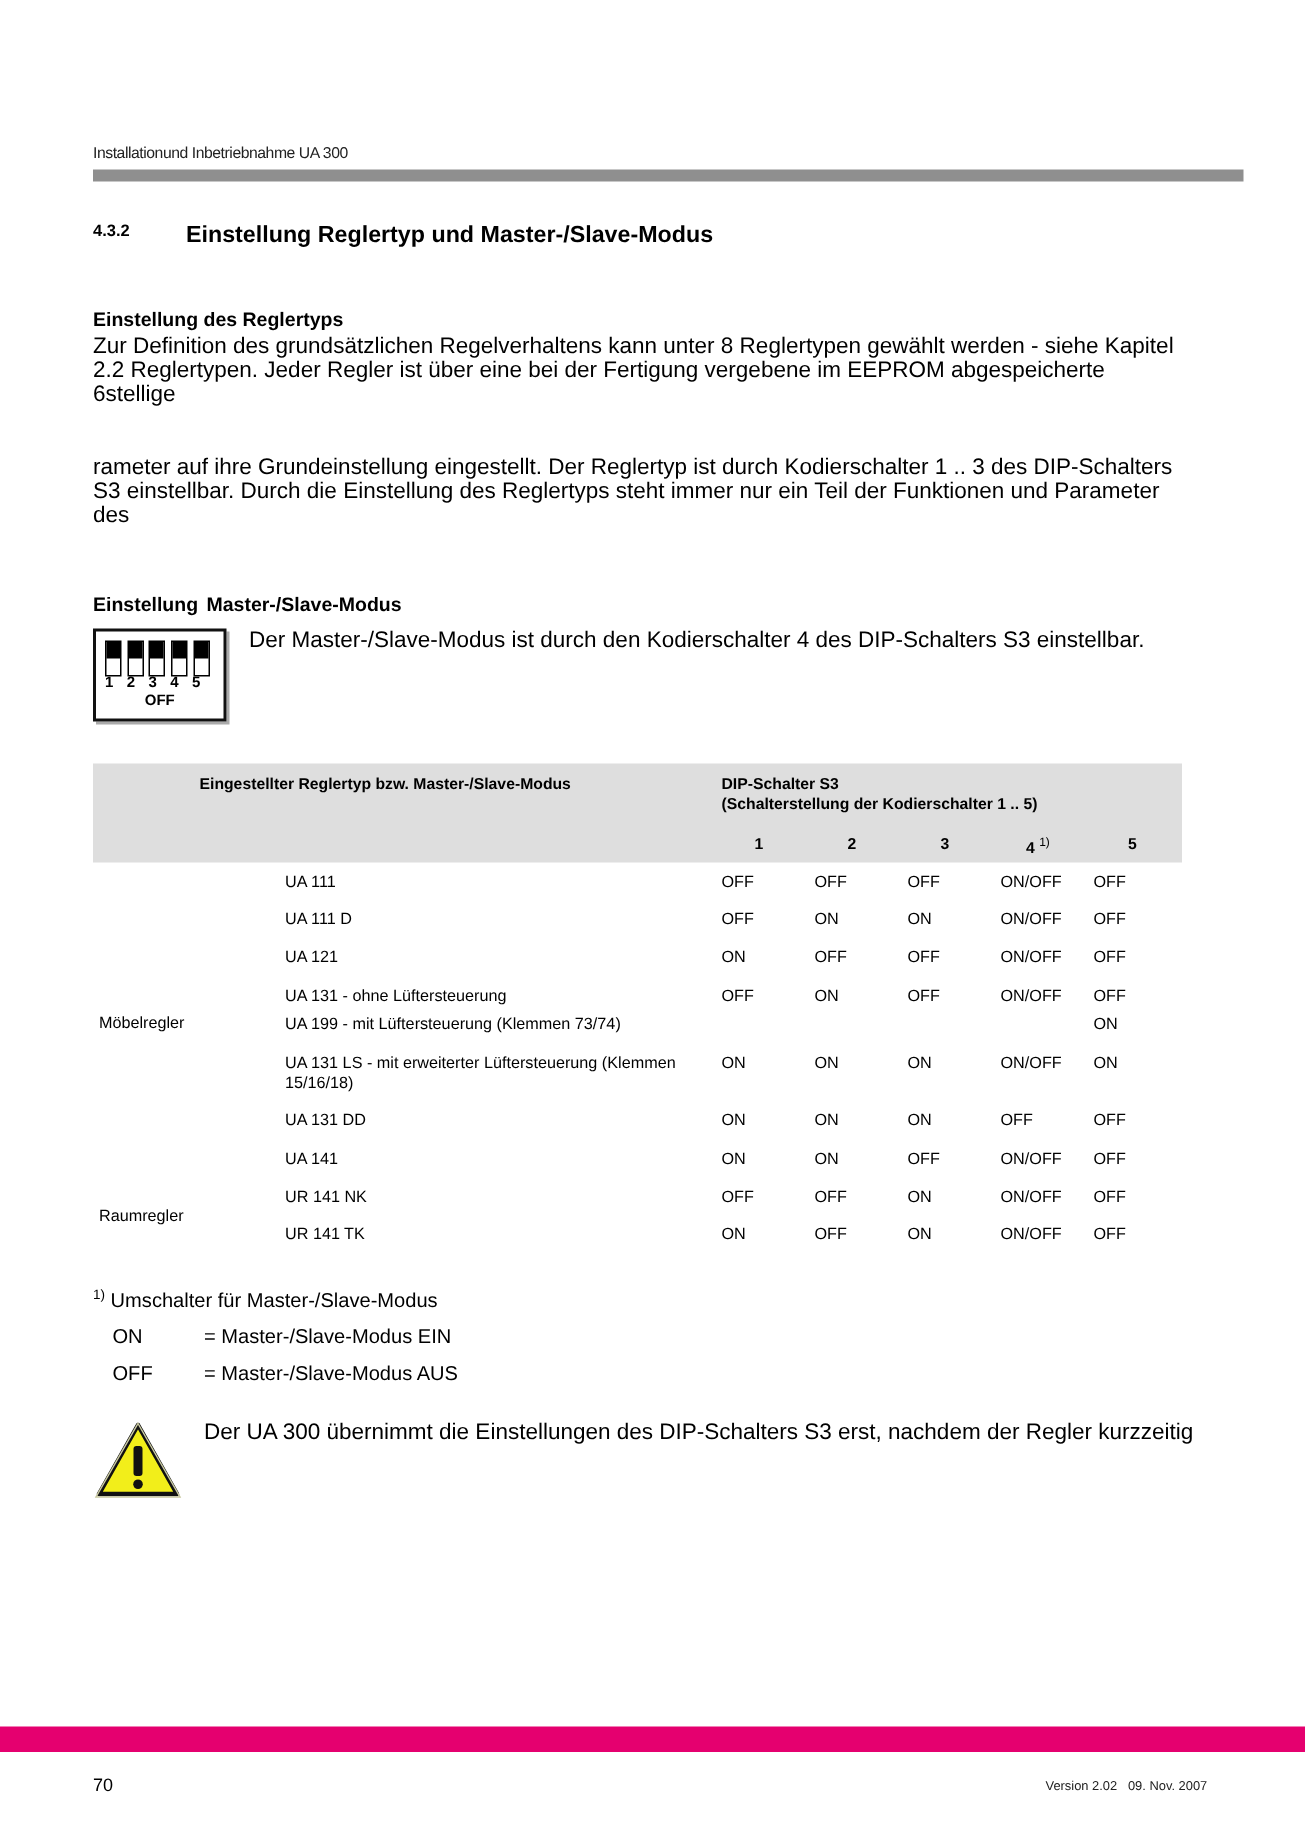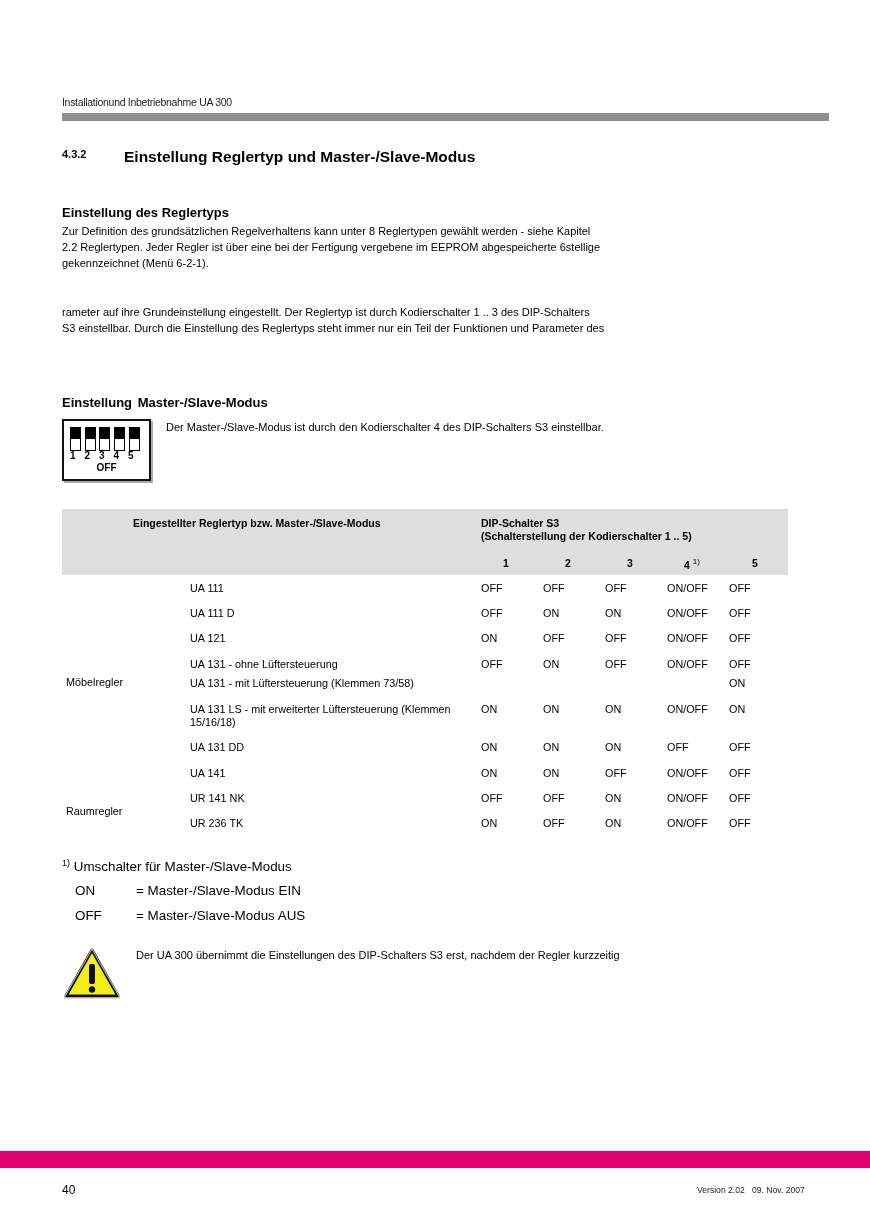--- a/index.html
+++ b/index.html
@@ -4,21 +4,21 @@
 <style>
   html, body { margin: 0; padding: 0; background: #ffffff; }
   body { width: 870px; height: 1230px; position: relative; overflow: hidden;
          font-family: "Liberation Sans", sans-serif; color: #000; }
   .abs { position: absolute; }
   .running-head { left: 62px; top: 96px; font-size: 10.5px; letter-spacing: -0.3px; color: #222; }
   .grey-rule { left: 62px; top: 113px; width: 767px; height: 8px; background: #8f8f8f; }
   .sec-num { left: 62px; top: 148px; font-size: 11px; font-weight: bold; }
   .sec-title { left: 124px; top: 148px; font-size: 15.5px; font-weight: bold; }
   .subhead { font-size: 13px; font-weight: bold; }
-  .para { font-size: 11px; line-height: 16px; width: 730px; }
+  .para { font-size: 15px; line-height: 16px; width: 730px; }
   .dip { left: 62px; top: 419px; width: 85px; height: 58px; border: 2px solid #111;
          box-shadow: 2px 2px 0 #aaa; background: #fff; }
   .dip .sw { position: absolute; top: 6px; width: 9px; height: 22px; border: 1px solid #000; background: #fff; }
   .dip .sw .knob { position: absolute; left: 0; top: 0; width: 9px; height: 11px; background: #000; }
   .dip .nums { position: absolute; left: 6px; top: 29px; font-size: 10px; font-weight: bold; letter-spacing: 0; }
   .dip .nums span { display: inline-block; width: 14.5px; text-align: left; }
   .dip .off { position: absolute; left: 0; width: 85px; top: 41px; text-align: center; font-size: 10px; font-weight: bold; }
   .t-head { left: 62px; top: 509px; width: 726px; height: 66px; background: #dedede; }
   .th { font-size: 10.5px; font-weight: bold; }
   .cell { font-size: 10.8px; }
@@ -34,21 +34,20 @@
 <div class="abs running-head">Installationund Inbetriebnahme UA 300</div>
 <div class="abs grey-rule"></div>
 
 <div class="abs sec-num">4.3.2</div>
 <div class="abs sec-title">Einstellung Reglertyp und Master-/Slave-Modus</div>
 
 <div class="abs subhead" style="left:62px;top:205px;">Einstellung des Reglertyps</div>
 <div class="abs para" style="left:62px;top:223px;">
   <div>Zur Definition des grundsätzlichen Regelverhaltens kann unter 8 Reglertypen gewählt werden - siehe Kapitel</div>
   <div>2.2 Reglertypen. Jeder Regler ist über eine bei der Fertigung vergebene  im EEPROM abgespeicherte 6stellige</div>
-  <div>gekennzeichnet (Menü 6-2-1).</div>
 </div>
 <div class="abs para" style="left:62px;top:304px;">
   <div>rameter auf ihre Grundeinstellung eingestellt. Der Reglertyp ist durch Kodierschalter 1 .. 3 des DIP-Schalters</div>
   <div>S3 einstellbar. Durch die Einstellung des Reglertyps steht immer nur ein Teil der Funktionen und Parameter des</div>
 </div>
 
 <div class="abs subhead" style="left:62px;top:395px;word-spacing:2px;">Einstellung  Master-/Slave-Modus</div>
 <div class="abs dip">
   <div class="sw" style="left:6px;">
       <div class="knob"></div>
@@ -111,21 +110,21 @@
 </div>
 <div>
   <div class="abs cell" style="left:190px;top:658px;">UA 131 - ohne Lüftersteuerung</div>
   <div class="abs cell" style="left:481px;top:658px;">OFF</div>
   <div class="abs cell" style="left:543px;top:658px;">ON</div>
   <div class="abs cell" style="left:605px;top:658px;">OFF</div>
   <div class="abs cell" style="left:667px;top:658px;">ON/OFF</div>
   <div class="abs cell" style="left:729px;top:658px;">OFF</div>
 </div>
 <div>
-  <div class="abs cell" style="left:190px;top:677px;">UA 131 - mit Lüftersteuerung (Klemmen 73/58)</div>
+  <div class="abs cell" style="left:190px;top:677px;">UA 199 - mit Lüftersteuerung (Klemmen 73/74)</div>
   <div class="abs cell" style="left:729px;top:677px;">ON</div>
 </div>
 <div>
   <div class="abs cell" style="left:190px;top:703px;">UA 131 LS - mit erweiterter Lüftersteuerung (Klemmen</div>
   <div class="abs cell" style="left:190px;top:716px;">15/16/18)</div>
   <div class="abs cell" style="left:481px;top:703px;">ON</div>
   <div class="abs cell" style="left:543px;top:703px;">ON</div>
   <div class="abs cell" style="left:605px;top:703px;">ON</div>
   <div class="abs cell" style="left:667px;top:703px;">ON/OFF</div>
   <div class="abs cell" style="left:729px;top:703px;">ON</div>
@@ -148,21 +147,21 @@
 </div>
 <div>
   <div class="abs cell" style="left:190px;top:792px;">UR 141 NK</div>
   <div class="abs cell" style="left:481px;top:792px;">OFF</div>
   <div class="abs cell" style="left:543px;top:792px;">OFF</div>
   <div class="abs cell" style="left:605px;top:792px;">ON</div>
   <div class="abs cell" style="left:667px;top:792px;">ON/OFF</div>
   <div class="abs cell" style="left:729px;top:792px;">OFF</div>
 </div>
 <div>
-  <div class="abs cell" style="left:190px;top:817px;">UR 236 TK</div>
+  <div class="abs cell" style="left:190px;top:817px;">UR 141 TK</div>
   <div class="abs cell" style="left:481px;top:817px;">ON</div>
   <div class="abs cell" style="left:543px;top:817px;">OFF</div>
   <div class="abs cell" style="left:605px;top:817px;">ON</div>
   <div class="abs cell" style="left:667px;top:817px;">ON/OFF</div>
   <div class="abs cell" style="left:729px;top:817px;">OFF</div>
 </div>
 
 <div class="abs fn" style="left:62px;top:858px;">
   <span class="foot-sup" style="font-size:9px;">1)</span><span> Umschalter für Master-/Slave-Modus</span>
 </div>
@@ -177,14 +176,14 @@
     <polygon points="29,2 57,51 1,51" fill="none" stroke="#c8c8a0" stroke-width="1"></polygon>
     <rect x="26" y="17" width="6" height="20" rx="2" fill="#111"></rect>
     <circle cx="29" cy="42.5" r="3.2" fill="#111"></circle>
   </svg>
 </div>
 <div class="abs para" style="left:136px;top:947px;width:670px;">
   <div>Der UA 300 übernimmt die Einstellungen des DIP-Schalters S3 erst, nachdem der Regler kurzzeitig</div>
 </div>
 
 <div class="abs pink"></div>
-<div class="abs pagenum">40</div>
+<div class="abs pagenum">70</div>
 <div class="abs version" style="white-space:pre;margin-left:20px;">Version 2.02   09. Nov. 2007</div>
 
 </body></html>

